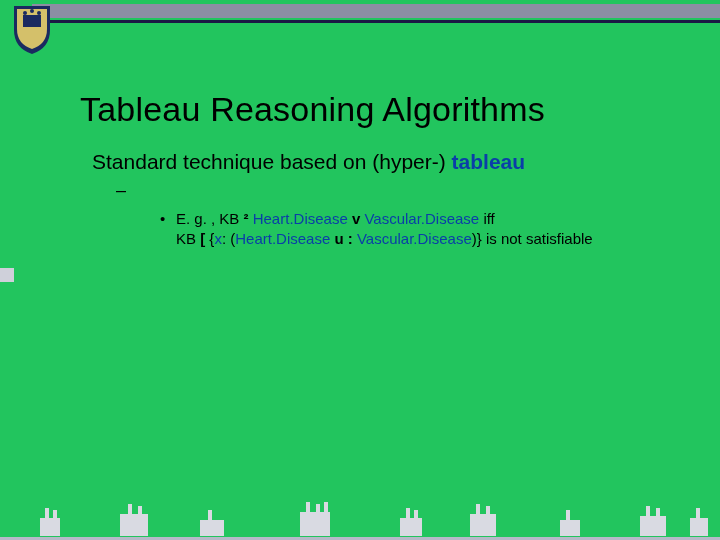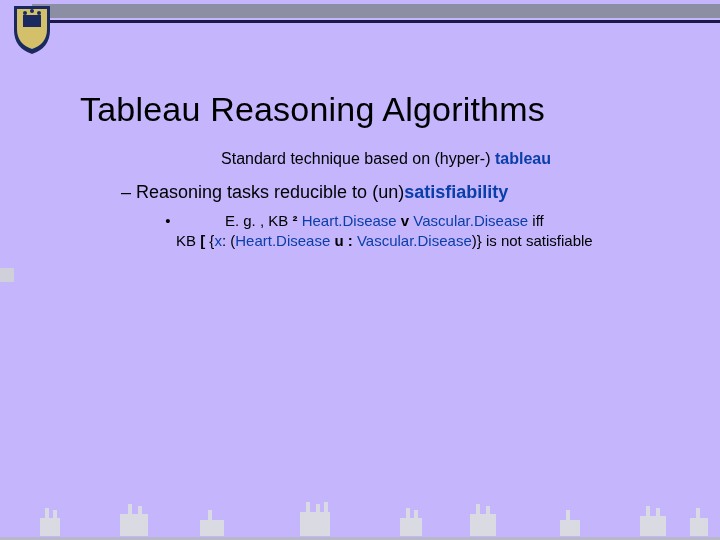--- a/index.html
+++ b/index.html
@@ -1,24 +1,24 @@
 <!DOCTYPE html>
 <html><head>
 <meta charset="utf-8">
 <style>
   * { margin: 0; padding: 0; box-sizing: border-box; }
   html, body { width: 720px; height: 540px; font-family: Arial, Helvetica, sans-serif; background: #fff; overflow: hidden; }
-  .slide { position: relative; width: 720px; height: 540px; background: #c4b5fd; text-align: center; }
+  .slide { position: relative; width: 720px; height: 540px; background: #22c55e; }
   .topbar { position: absolute; top: 4px; left: 32px; right: 0; height: 14px; background: #8c8ea3; }
   .topbar-under { position: absolute; top: 20px; left: 32px; right: 0; height: 3px; background: #1a1a44; }
   .logo { position: absolute; top: 2px; left: 10px; width: 44px; height: 54px; }
   .logo svg { width: 44px; height: 54px; display: block; }
   .title { position: absolute; top: 90px; left: 80px; font-size: 34px; font-weight: 400; color: #000; letter-spacing: 0.2px; }
   .body { position: absolute; top: 150px; left: 92px; right: 40px; color: #000; }
-  .line1 { font-size: 16px; margin-bottom: 14px; }
+  .line1 { font-size: 21px; margin-bottom: 6px; }
   .bullet1 { font-size: 18px; margin-left: 24px; margin-bottom: 8px; display: flex; }
   .bullet1 .dash { width: 20px; flex: none; }
   .bullet2 { font-size: 15px; margin-left: 68px; display: flex; line-height: 1.35; }
   .bullet2 .dot { width: 16px; flex: none; }
   .blue { color: #0a3ea8; }
   .bold { font-weight: 700; }
   .ital { }
   .footer { position: absolute; left: 0; right: 0; bottom: 0; height: 42px; }
   .skyline { position: absolute; left: 0; right: 0; bottom: 4px; height: 36px; }
   .footer-rule { position: absolute; left: 0; right: 0; bottom: 0; height: 3px; background: #b7b9c8; }
@@ -43,23 +43,20 @@
   <div class="side-stub"></div>
 
   <div class="title">Tableau Reasoning Algorithms</div>
 
   <div class="body">
     <div class="line1">
       <span>Standard technique based on (hyper-) </span><span class="blue bold">tableau</span>
     </div>
     <div class="bullet1">
       <span class="dash">–</span>
-      <span>
-        <span>Reasoning tasks reducible to (un)</span><span class="blue bold">satisfiability</span>
-      </span>
     </div>
     <div class="bullet2">
       <span class="dot">•</span>
       <span>
         <span>E. g. , KB </span><span class="bold">²</span><span class="blue"> Heart.Disease </span><span class="bold">v</span><span class="blue"> Vascular.Disease </span><span>iff</span><br>
         <span>KB </span><span class="bold">[ </span><span>{</span><span class="blue">x</span><span>: </span><span>(</span><span class="blue">Heart.Disease </span><span class="bold">u</span><span class="bold"> : </span><span class="blue">Vascular.Disease</span><span>)</span><span>}</span><span> is </span><span class="ital">not</span><span> satisfiable</span>
       </span>
     </div>
   </div>
 

